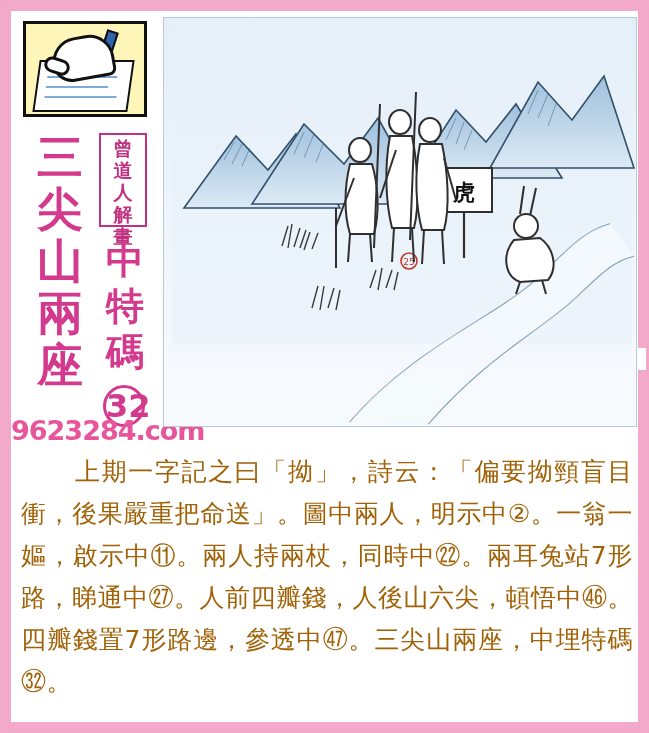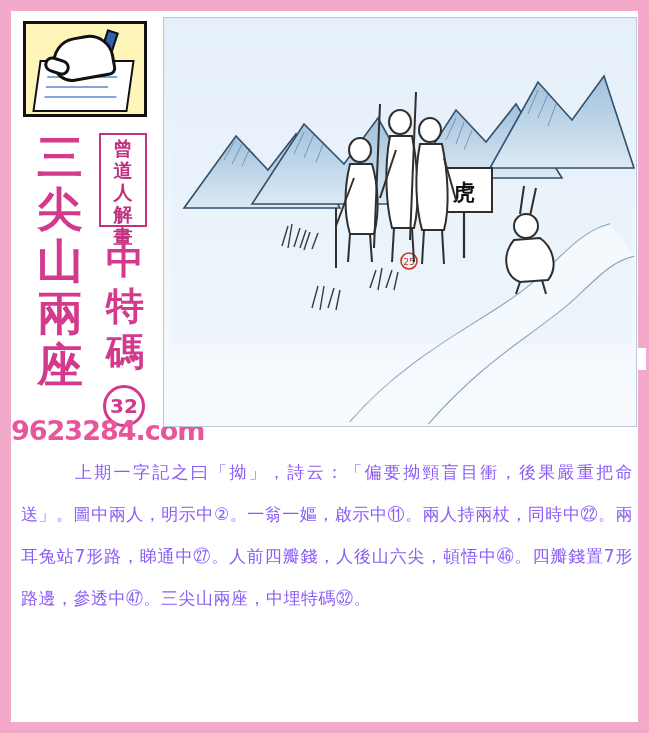--- a/index.html
+++ b/index.html
@@ -146,21 +146,21 @@
 
   .circle-num {
     position: absolute;
     left: 88px;
     top: 370px;
     width: 42px; height: 42px;
     border: 3px solid #d33a8e;
     border-radius: 50%;
     color: #d33a8e;
     font-weight: bold;
-    font-size: 20px;
+    font-size: 32px;
     line-height: 36px;
     text-align: center;
   }
 
   .watermark {
     position: absolute;
     left: 8px;
     top: 412px;
     color: #e9559b;
     font-family: "DejaVu Sans", sans-serif;
@@ -181,23 +181,23 @@
     overflow: hidden;
   }
   .pic-svg { position: absolute; left: 0; top: 0; }
 
   
   .body-text {
     position: absolute;
     left: 18px;
     top: 448px;
     width: 612px;
-    color: #8b5cf6;
+    color: #a16207;
     font-family: "DejaVu Sans", sans-serif;
-    font-size: 17px;
+    font-size: 25px;
     line-height: 42px;
     text-align: justify;
     text-indent: 54px;
     letter-spacing: 0.5px;
   }
 </style>
 </head>
 <body>
 
 <div class="page">

